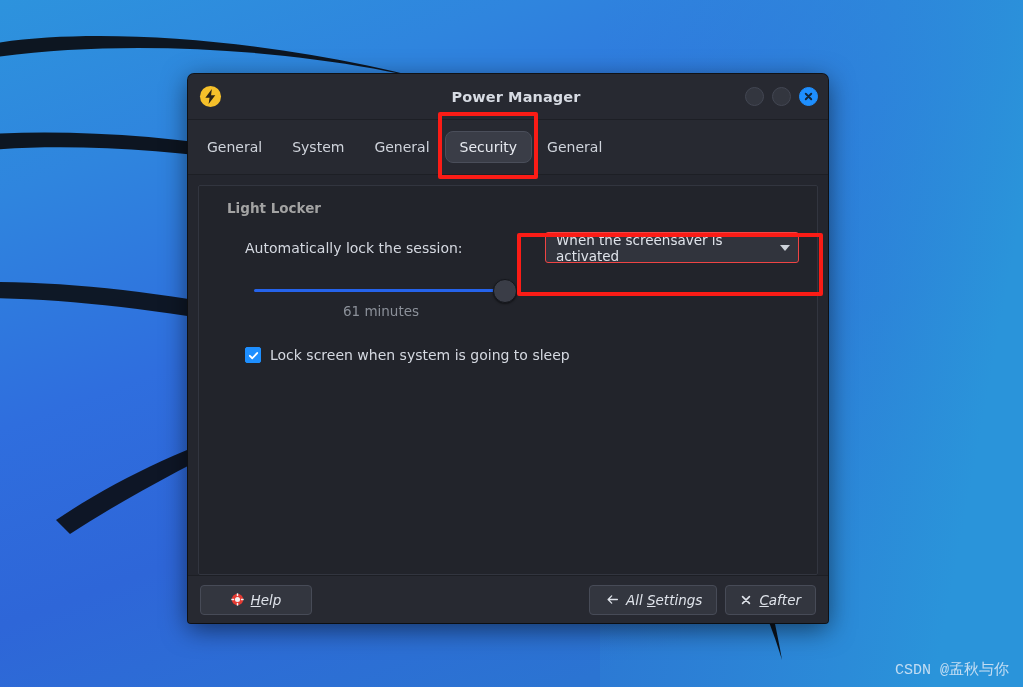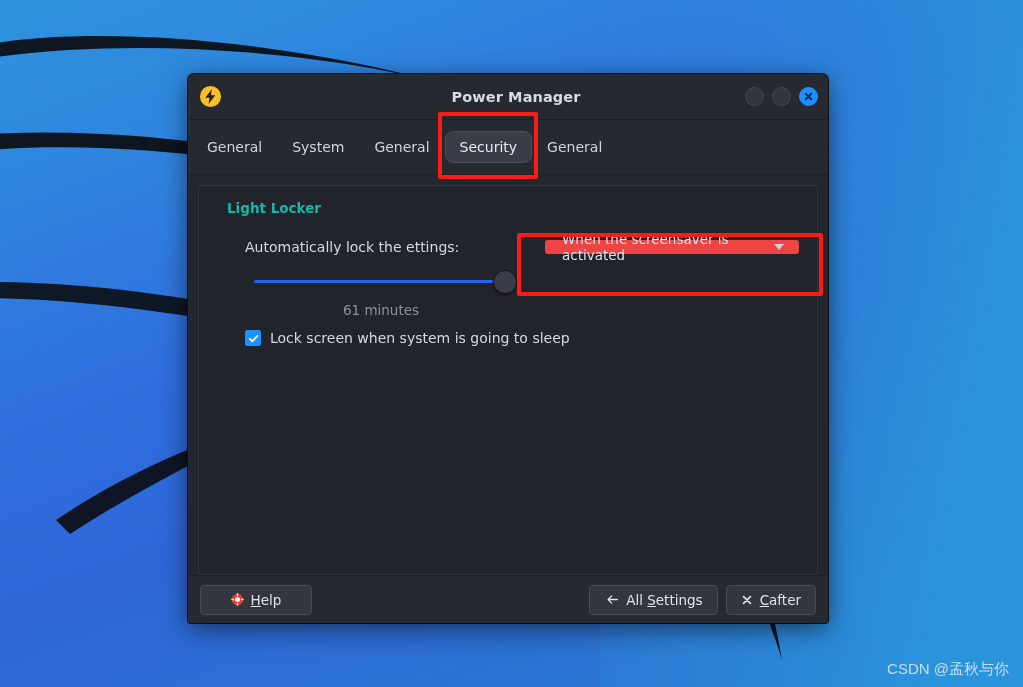--- a/index.html
+++ b/index.html
@@ -136,42 +136,42 @@
     height: 100%;
     background: #22242b;
     border: 1px solid #32353f;
     border-radius: 2px;
     box-sizing: border-box;
     padding: 14px 18px;
   }
   #section-title {
     font-size: 13.5px;
     font-weight: bold;
-    color: #14b8a6;
+    color: #a3a3a3;
     margin: 0 0 16px 10px;
   }
   .row {
     display: flex;
     align-items: center;
     margin-left: 28px;
     min-height: 30px;
   }
   .row-label {
     font-size: 14px;
     color: #d5d9e1;
     width: 300px;
     flex: 0 0 300px;
   }
 
   
   #combo {
     width: 272px;
-    height: 14px;
+    height: 31px;
     background: #31343d;
-    border: 7px solid #ef4444;
+    border: 1px solid #ef4444;
     border-radius: 3px;
     display: flex;
     align-items: center;
     padding: 0 8px 0 10px;
     box-sizing: border-box;
     color: #dfe3ea;
     font-size: 13.5px;
     justify-content: space-between;
     gap: 24px;
   }
@@ -183,21 +183,21 @@
     margin-left: 8px;
   }
 
   
   #slider-wrap {
     width: 272px;
     position: relative;
     height: 48px;
     display: flex;
     flex-direction: column;
-    justify-content: space-between;
+    justify-content: flex-end;
   }
   #slider-track-area {
     position: relative;
     height: 22px;
   }
   #slider-track {
     position: absolute;
     left: 9px;
     right: 9px;
     top: 10px;
@@ -221,21 +221,21 @@
     font-size: 13.5px;
     color: #8b9099;
     margin-top: 2px;
   }
 
   
   #check-row {
     display: flex;
     align-items: center;
     margin-left: 28px;
-    margin-top: 12px;
+    margin-top: 28px;
   }
   #checkbox {
     width: 14px; height: 14px;
     border-radius: 2px;
     background: #1e8fff;
     border: 1px solid #1e8fff;
     display: flex;
     align-items: center;
     justify-content: center;
     margin-right: 9px;
@@ -249,20 +249,21 @@
   
   #footer {
     height: 48px;
     flex: 0 0 48px;
     background: #272931;
     border-top: 1px solid #1d1f25;
     display: flex;
     align-items: center;
     padding: 0 12px;
     box-sizing: border-box;
+    font-style: italic;
   }
   .btn {
     background: #33363f;
     border: 1px solid #474b57;
     border-radius: 4px;
     height: 30px;
     padding: 0 14px;
     display: flex;
     align-items: center;
     gap: 7px;
@@ -289,21 +290,21 @@
   #annot-slider { left: 517px; top: 233px;  width: 306px; height: 63px; }
 
   
   #watermark {
     position: absolute;
     right: 14px;
     bottom: 8px;
     color: #cfe3f5;
     font-size: 15px;
     opacity: .92;
-    font-family: Liberation Sans, sans-serif;
+    font-family: Liberation Mono, monospace;
   }
 </style>
 </head>
 <body>
 
 <div id="desktop">
 
   <svg id="wallpaper-svg" viewBox="0 0 1023 687" preserveAspectRatio="none">
     <defs>
       <linearGradient id="bgGrad" x1="0" y1="0" x2="0.55" y2="1">
@@ -358,21 +359,21 @@
       <div class="tab active">Security</div>
       <div class="tab">General</div>
     </div>
 
     <div id="content">
       <div id="content-inner">
 
         <div id="section-title">Light Locker</div>
 
         <div class="row">
-          <div class="row-label">Automatically lock the ettings:</div>
+          <div class="row-label">Automatically lock the session:</div>
           <div id="combo">
             <span>When the screensaver is activated</span>
             <span id="combo-arrow"></span>
           </div>
         </div>
 
         <div class="row" style="margin-top:8px;">
           <div id="slider-wrap">
             <div id="slider-track-area">
               <div id="slider-track"></div>

